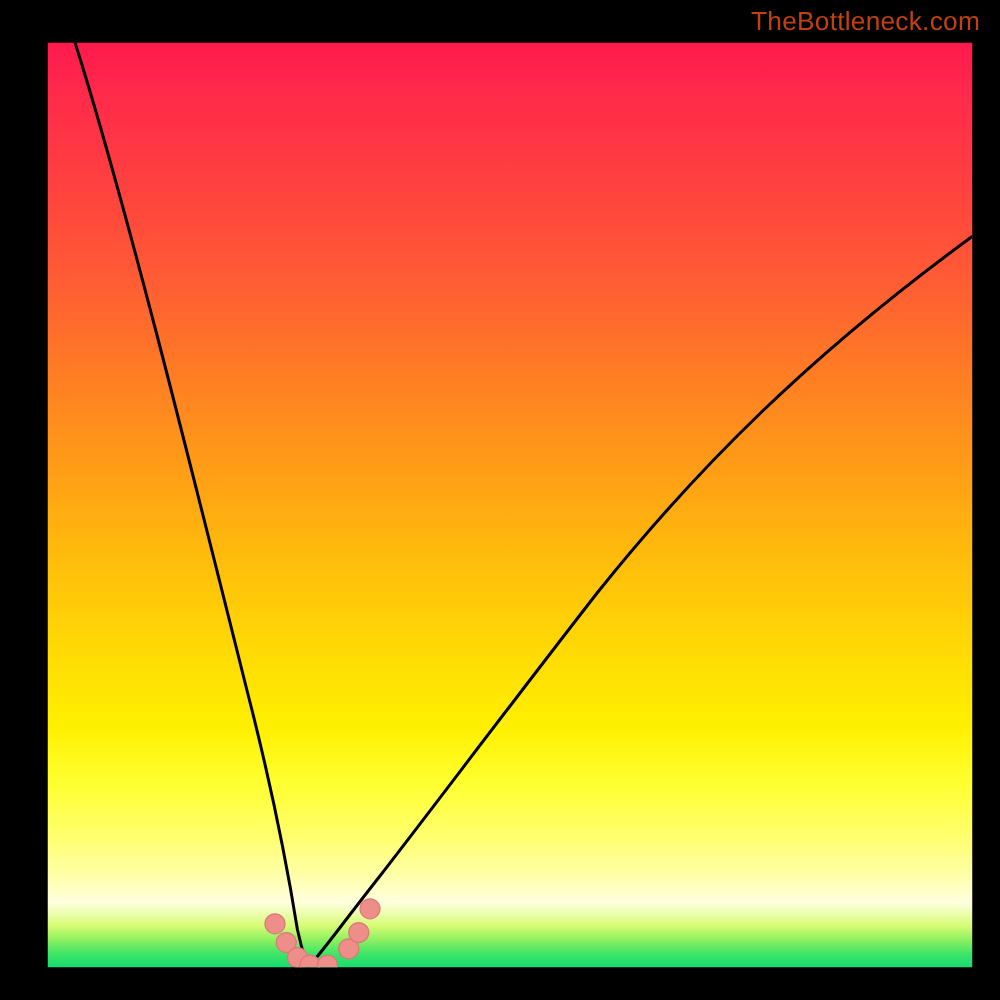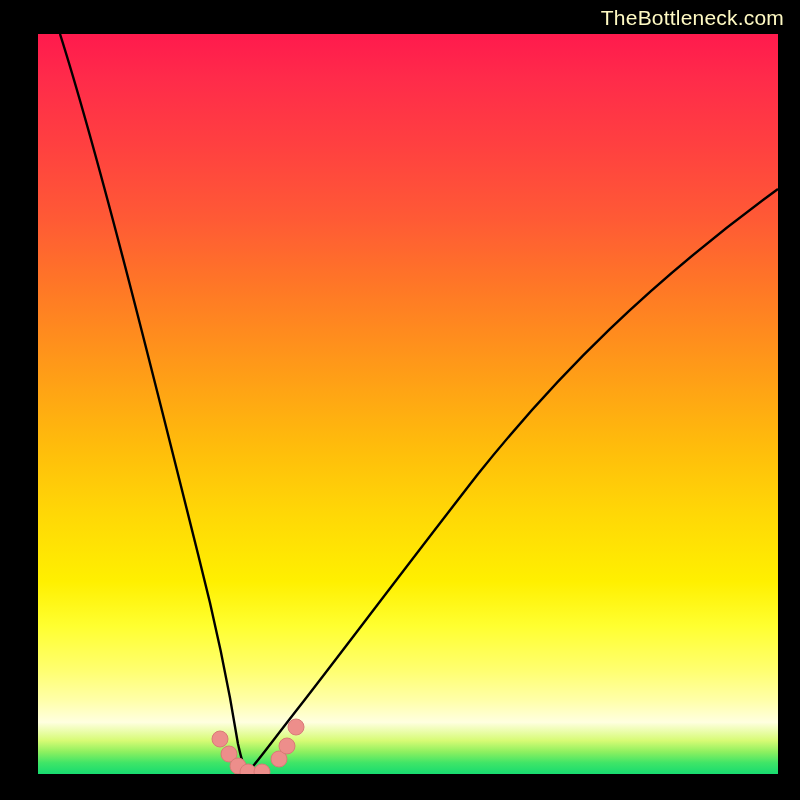--- a/index.html
+++ b/index.html
@@ -48,21 +48,21 @@
       #d6fb74 95.5%,
       #8ef060 97%,
       #3fe567 98.5%,
       #17db70 100%
     );
   }
   .watermark {
     position: absolute;
     top: 6px;
     right: 16px;
-    color: #fef9c3;
+    color: #c2410c;
     font-size: 21px;
     letter-spacing: 0.2px;
     font-weight: 400;
   }
   svg.curve {
     position: absolute;
     inset: 0;
   }
 </style>
 </head>

